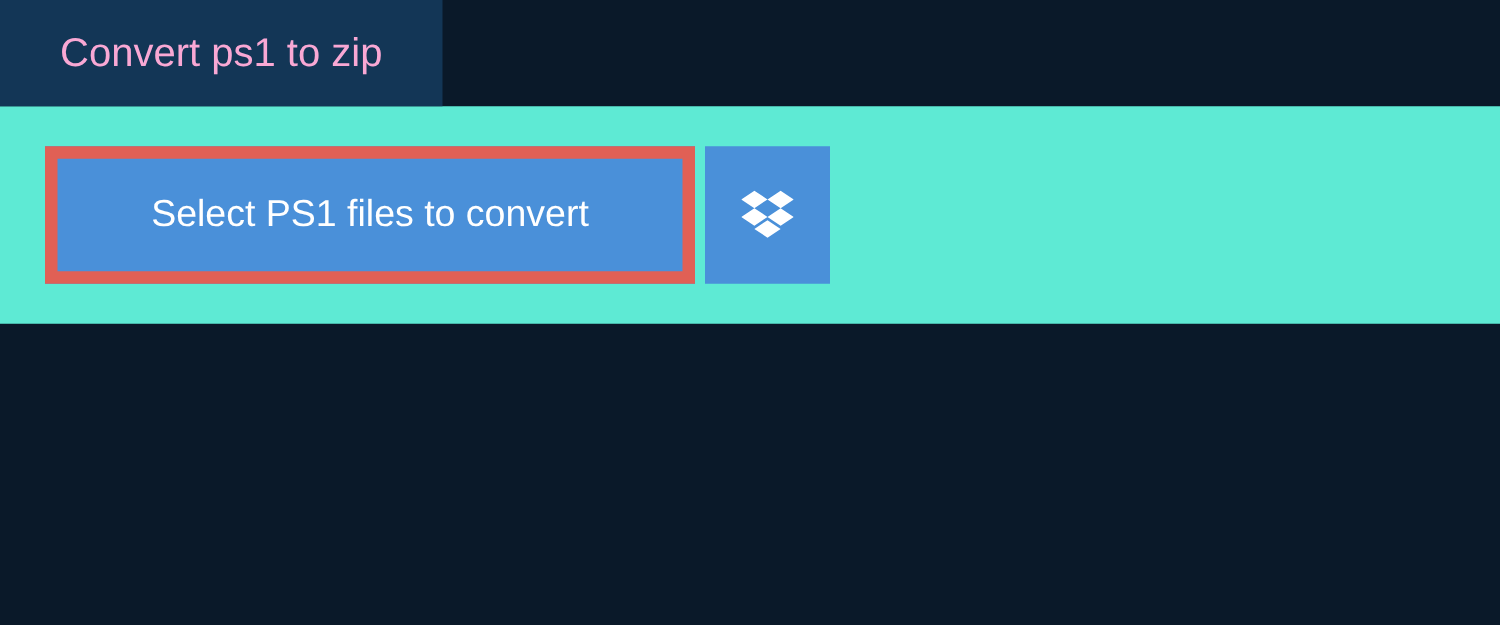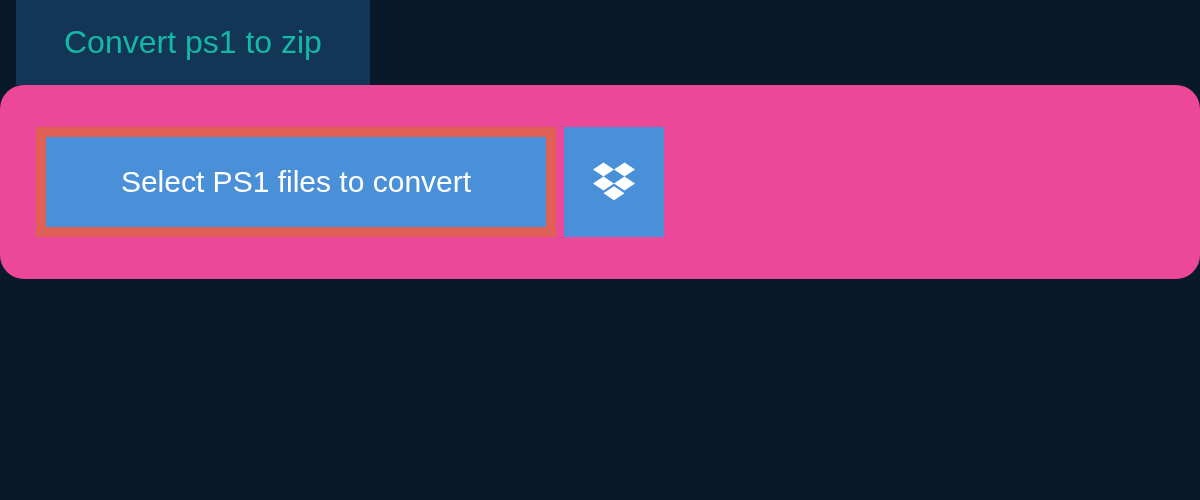--- a/index.html
+++ b/index.html
@@ -10,31 +10,30 @@
     body {
       width: 1200px;
       height: 500px;
       background: #0a1929;
       font-family: -apple-system, BlinkMacSystemFont, 'Segoe UI', Arial, sans-serif;
       overflow: hidden;
     }
     .tab-header {
       display: inline-block;
       background: #133656;
-      color: #14b8a6;
+      color: #f9a8d4;
       font-size: 32px;
       font-weight: 300;
       padding: 24px 48px;
-      margin-left: 16px;
+      margin-left: 0;
     }
     .content-panel {
-      background: #ec4899;
-      padding: 42px 36px;
+      background: #5eead4;
+      padding: 32px 36px;
       width: 100%;
-      border-radius: 24px;
     }
     .button-row {
       display: flex;
       align-items: stretch;
       gap: 8px;
     }
     .select-button {
       background: #4a90d9;
       border: 10px solid #e06055;
       color: #ffffff;

